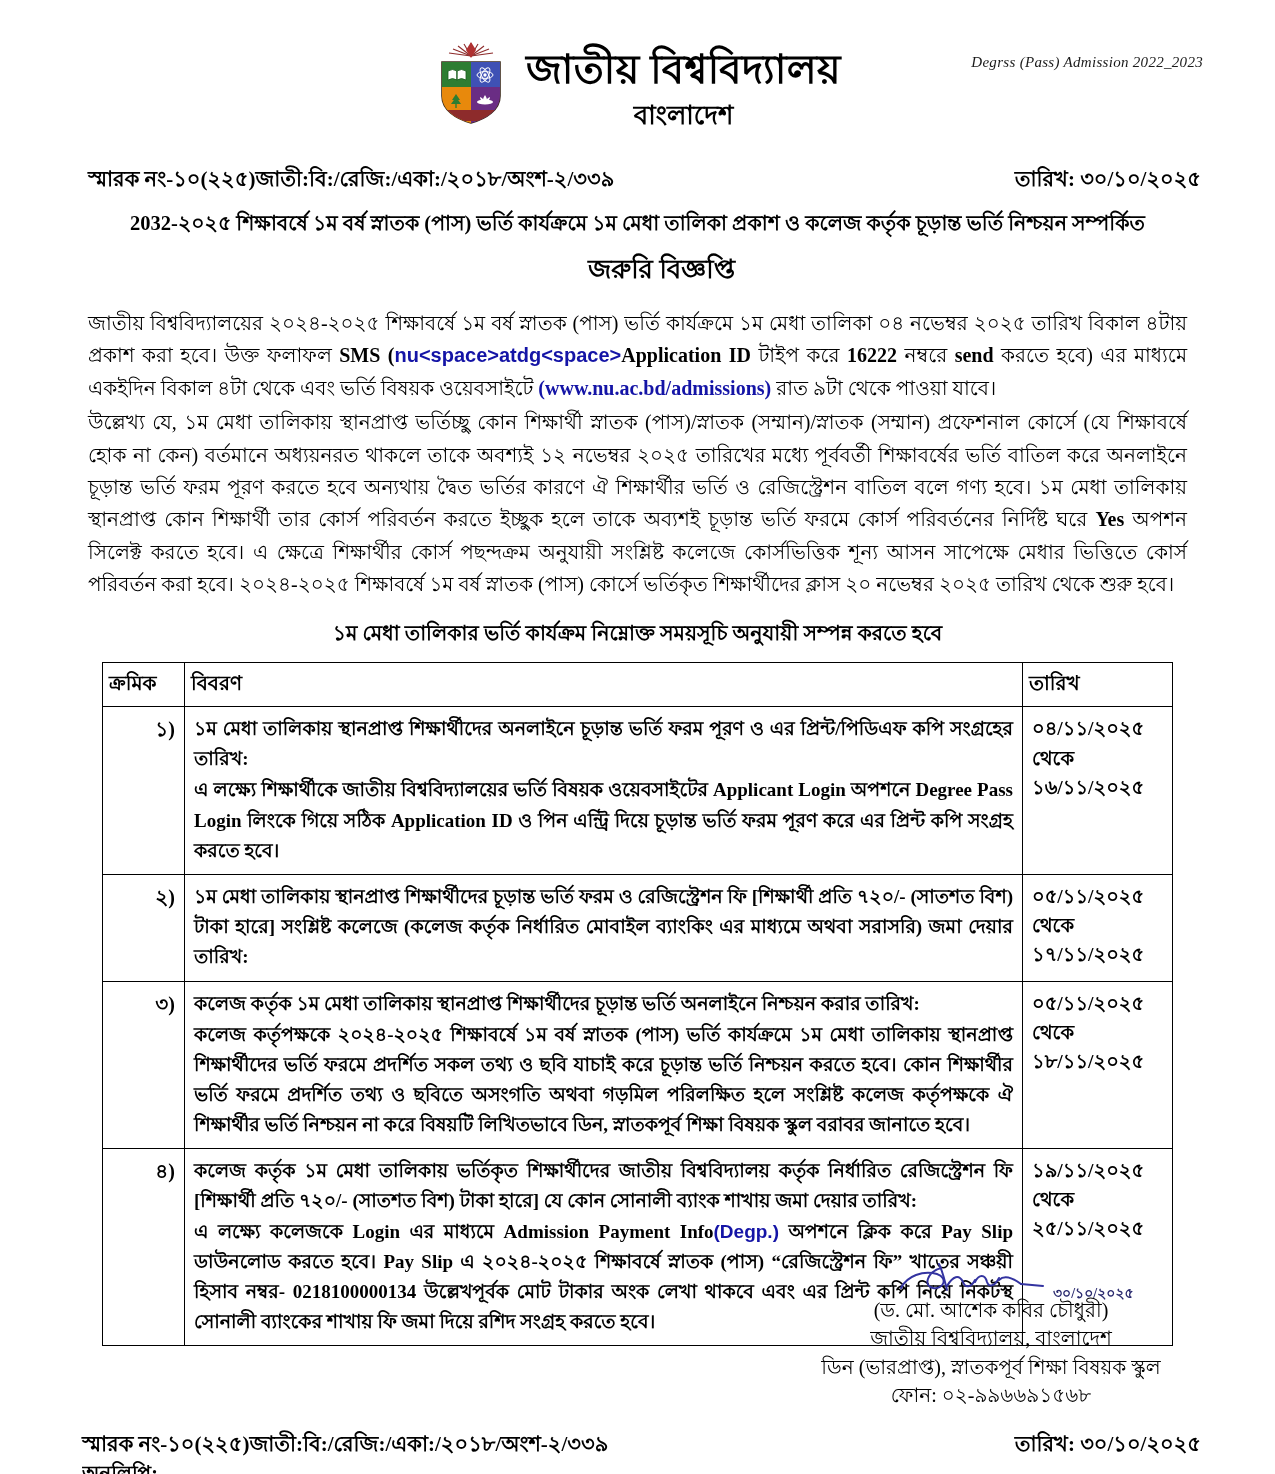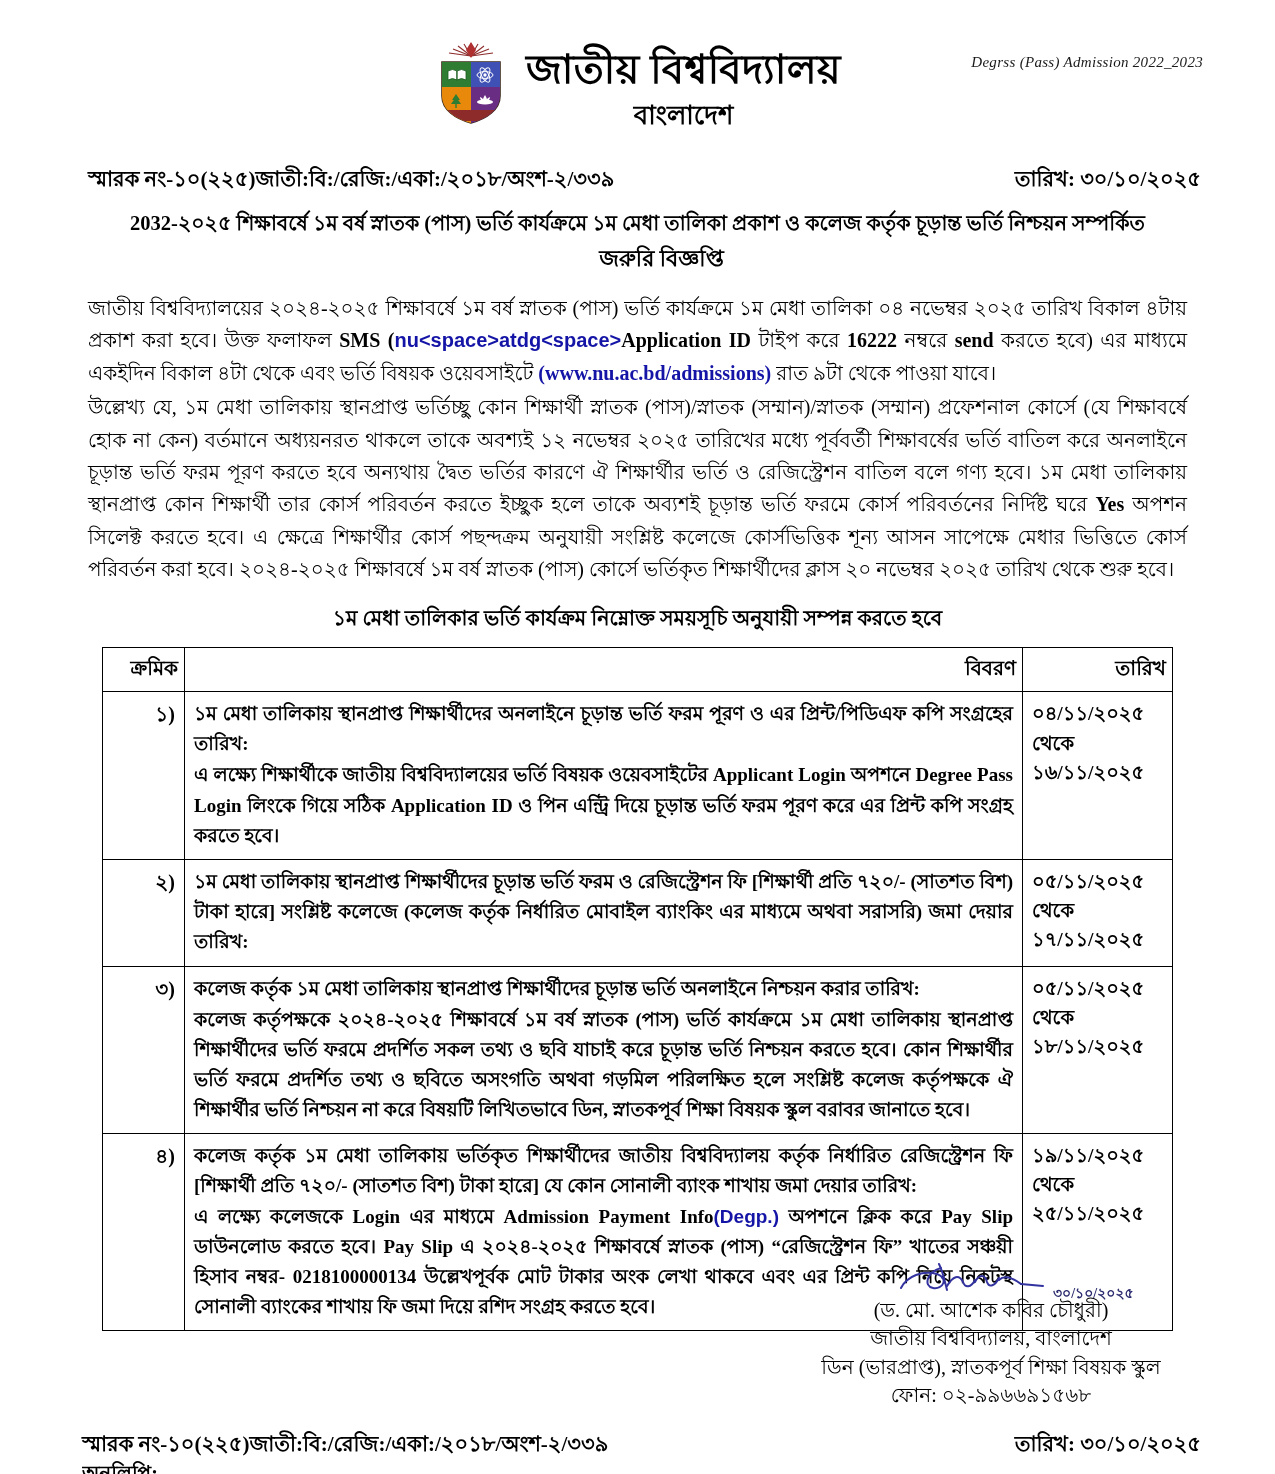--- a/index.html
+++ b/index.html
@@ -79,23 +79,23 @@
   .doc-title {
     margin: 10px 88px 0 88px;
     font-size: 20.5px;
     font-weight: bold;
     text-align: justify;
     text-align-last: center;
     line-height: 1.5;
   }
   .doc-subtitle {
     text-align: center;
-    font-size: 22px;
-    font-weight: bold;
-    margin-top: 2px;
+    font-size: 26px;
+    font-weight: bold;
+    margin-top: 10px;
     padding-left: 48px;
   }
 
   
   .body-block {
     margin: 14px 88px 0 88px;
   }
   .para {
     font-size: 20px;
     line-height: 1.62;
@@ -133,21 +133,21 @@
     border-collapse: collapse;
     table-layout: fixed;
   }
   table.schedule th,
   table.schedule td {
     border: 1.6px solid #000;
     vertical-align: top;
     padding: 7px 9px;
   }
   table.schedule th {
-    text-align: right;
+    text-align: left;
     font-size: 20px;
     font-weight: bold;
     padding: 5px 6px;
   }
   col.c-sl    { width: 82px; }
   col.c-desc  { width: 838px; }
   col.c-date  { width: 150px; }
 
   td.sl {
     text-align: right;

